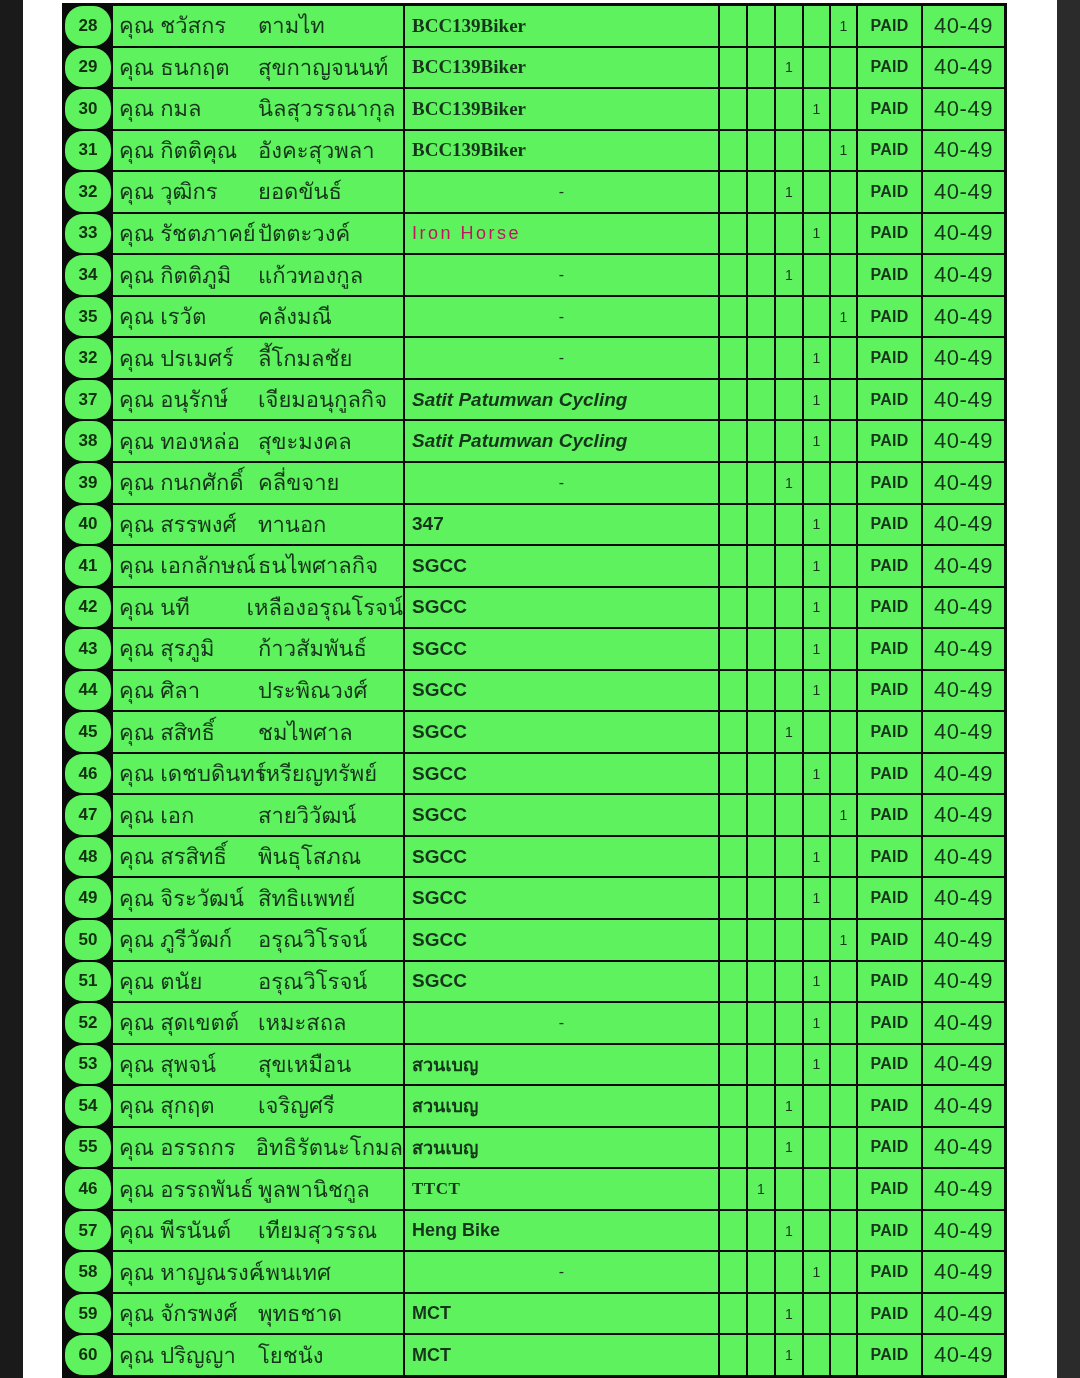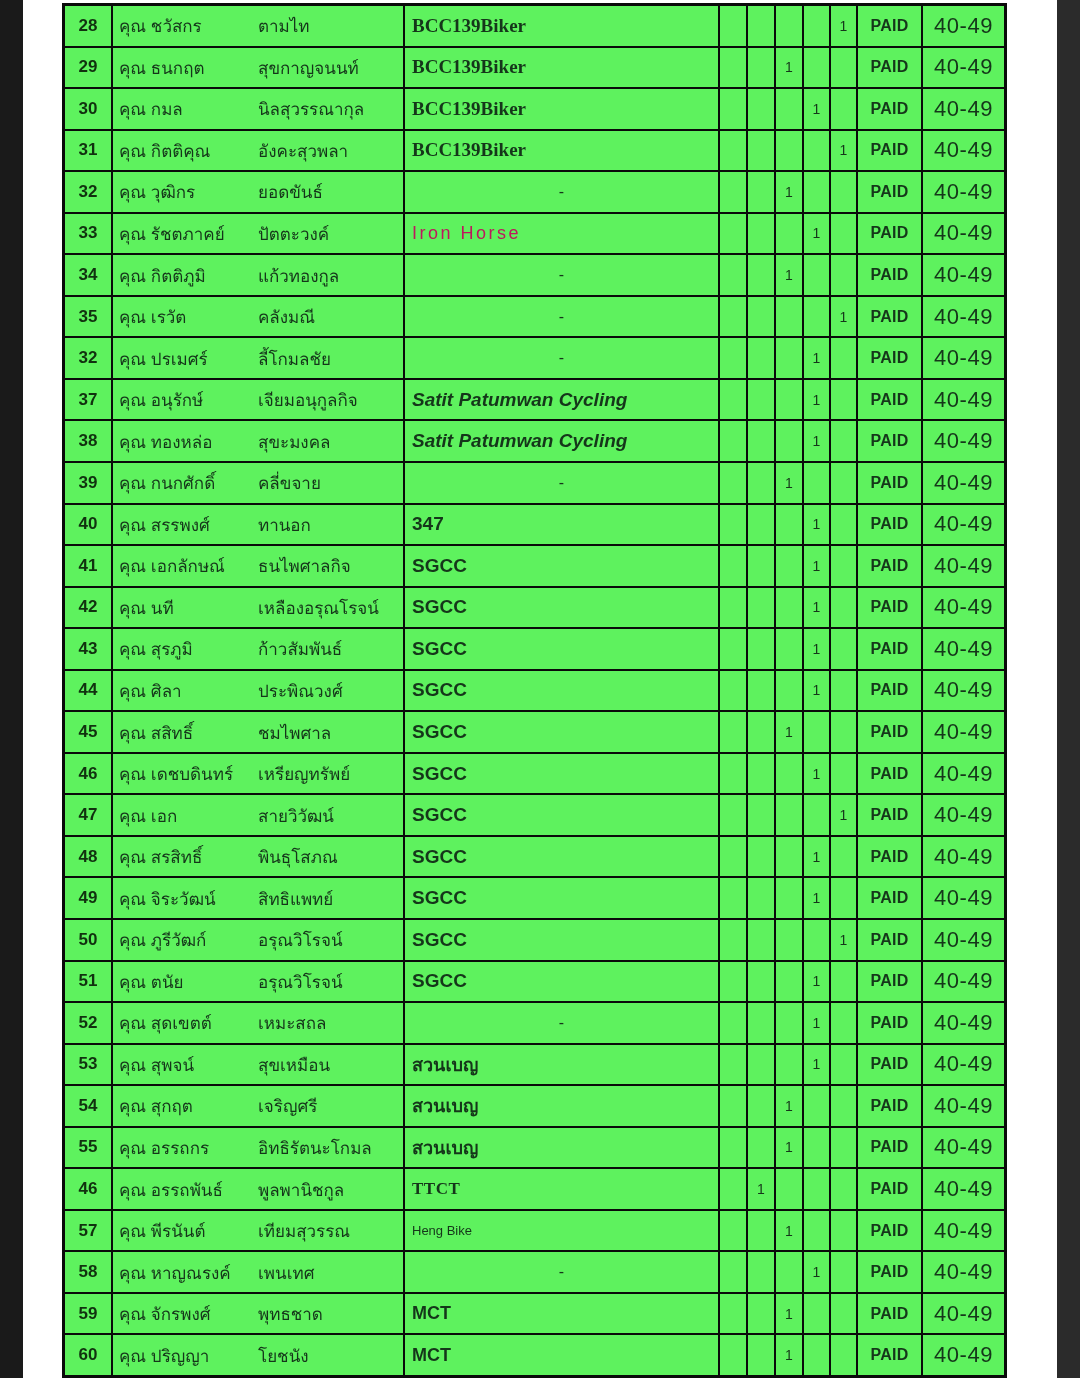--- a/index.html
+++ b/index.html
@@ -30,36 +30,36 @@
     border: 3px solid #0a0a0a;
   }
   .cell {
     background: #5ef25e;
     color: #15361a;
     display: flex;
     align-items: center;
     overflow: hidden;
     white-space: nowrap;
   }
-  .c-no { justify-content: center; font-size: 17px; font-weight: 700; color: #11310f; }
-  .c-name { font-size: 17px; }
+  .c-no { justify-content: center; font-size: 17px; font-weight: 700; color: #11310f; border-radius: 18px; }
+  .c-name { font-size: 22px; }
   .fname { display: inline-block; width: 145px; padding-left: 6px; box-sizing: border-box; }
   .lname { display: inline-block; }
   .c-team { font-size: 19px; padding-left: 7px; }
   .c-mark { justify-content: center; font-size: 14px; }
   .c-paid { justify-content: center; font-size: 16px; font-weight: 600; letter-spacing: 0.3px; }
   .c-cat { justify-content: center; font-size: 22px; letter-spacing: 0.5px; }
   
   .t-serif_bold { font-family: "Liberation Serif", serif; font-weight: 700; font-size: 19px; }
   .t-spaced_light { font-weight: 400; letter-spacing: 2.5px; font-size: 18px; color: #be185d; }
   .t-italic_bold { font-weight: 700; font-style: italic; font-size: 19px; }
   .t-sans_bold { font-weight: 700; font-size: 19px; }
   .t-thai_bold { font-weight: 700; font-size: 18px; }
   .t-ttct { font-family: "Liberation Serif", serif; font-weight: 700; font-size: 17px; letter-spacing: 0.5px; }
-  .t-sans_plain { font-weight: 400; font-size: 13px; }
+  .t-sans_plain { font-weight: 700; font-size: 18px; }
   .t-sans_semibold { font-weight: 600; font-size: 18px; }
   .t-dash { justify-content: center; padding-left: 0; font-size: 16px; }
 </style>
 </head>
 <body>
 
 <div class="stage">
   <div class="bar-left"></div>
   <div class="bar-right"></div>
   <div class="grid" id="grid">

